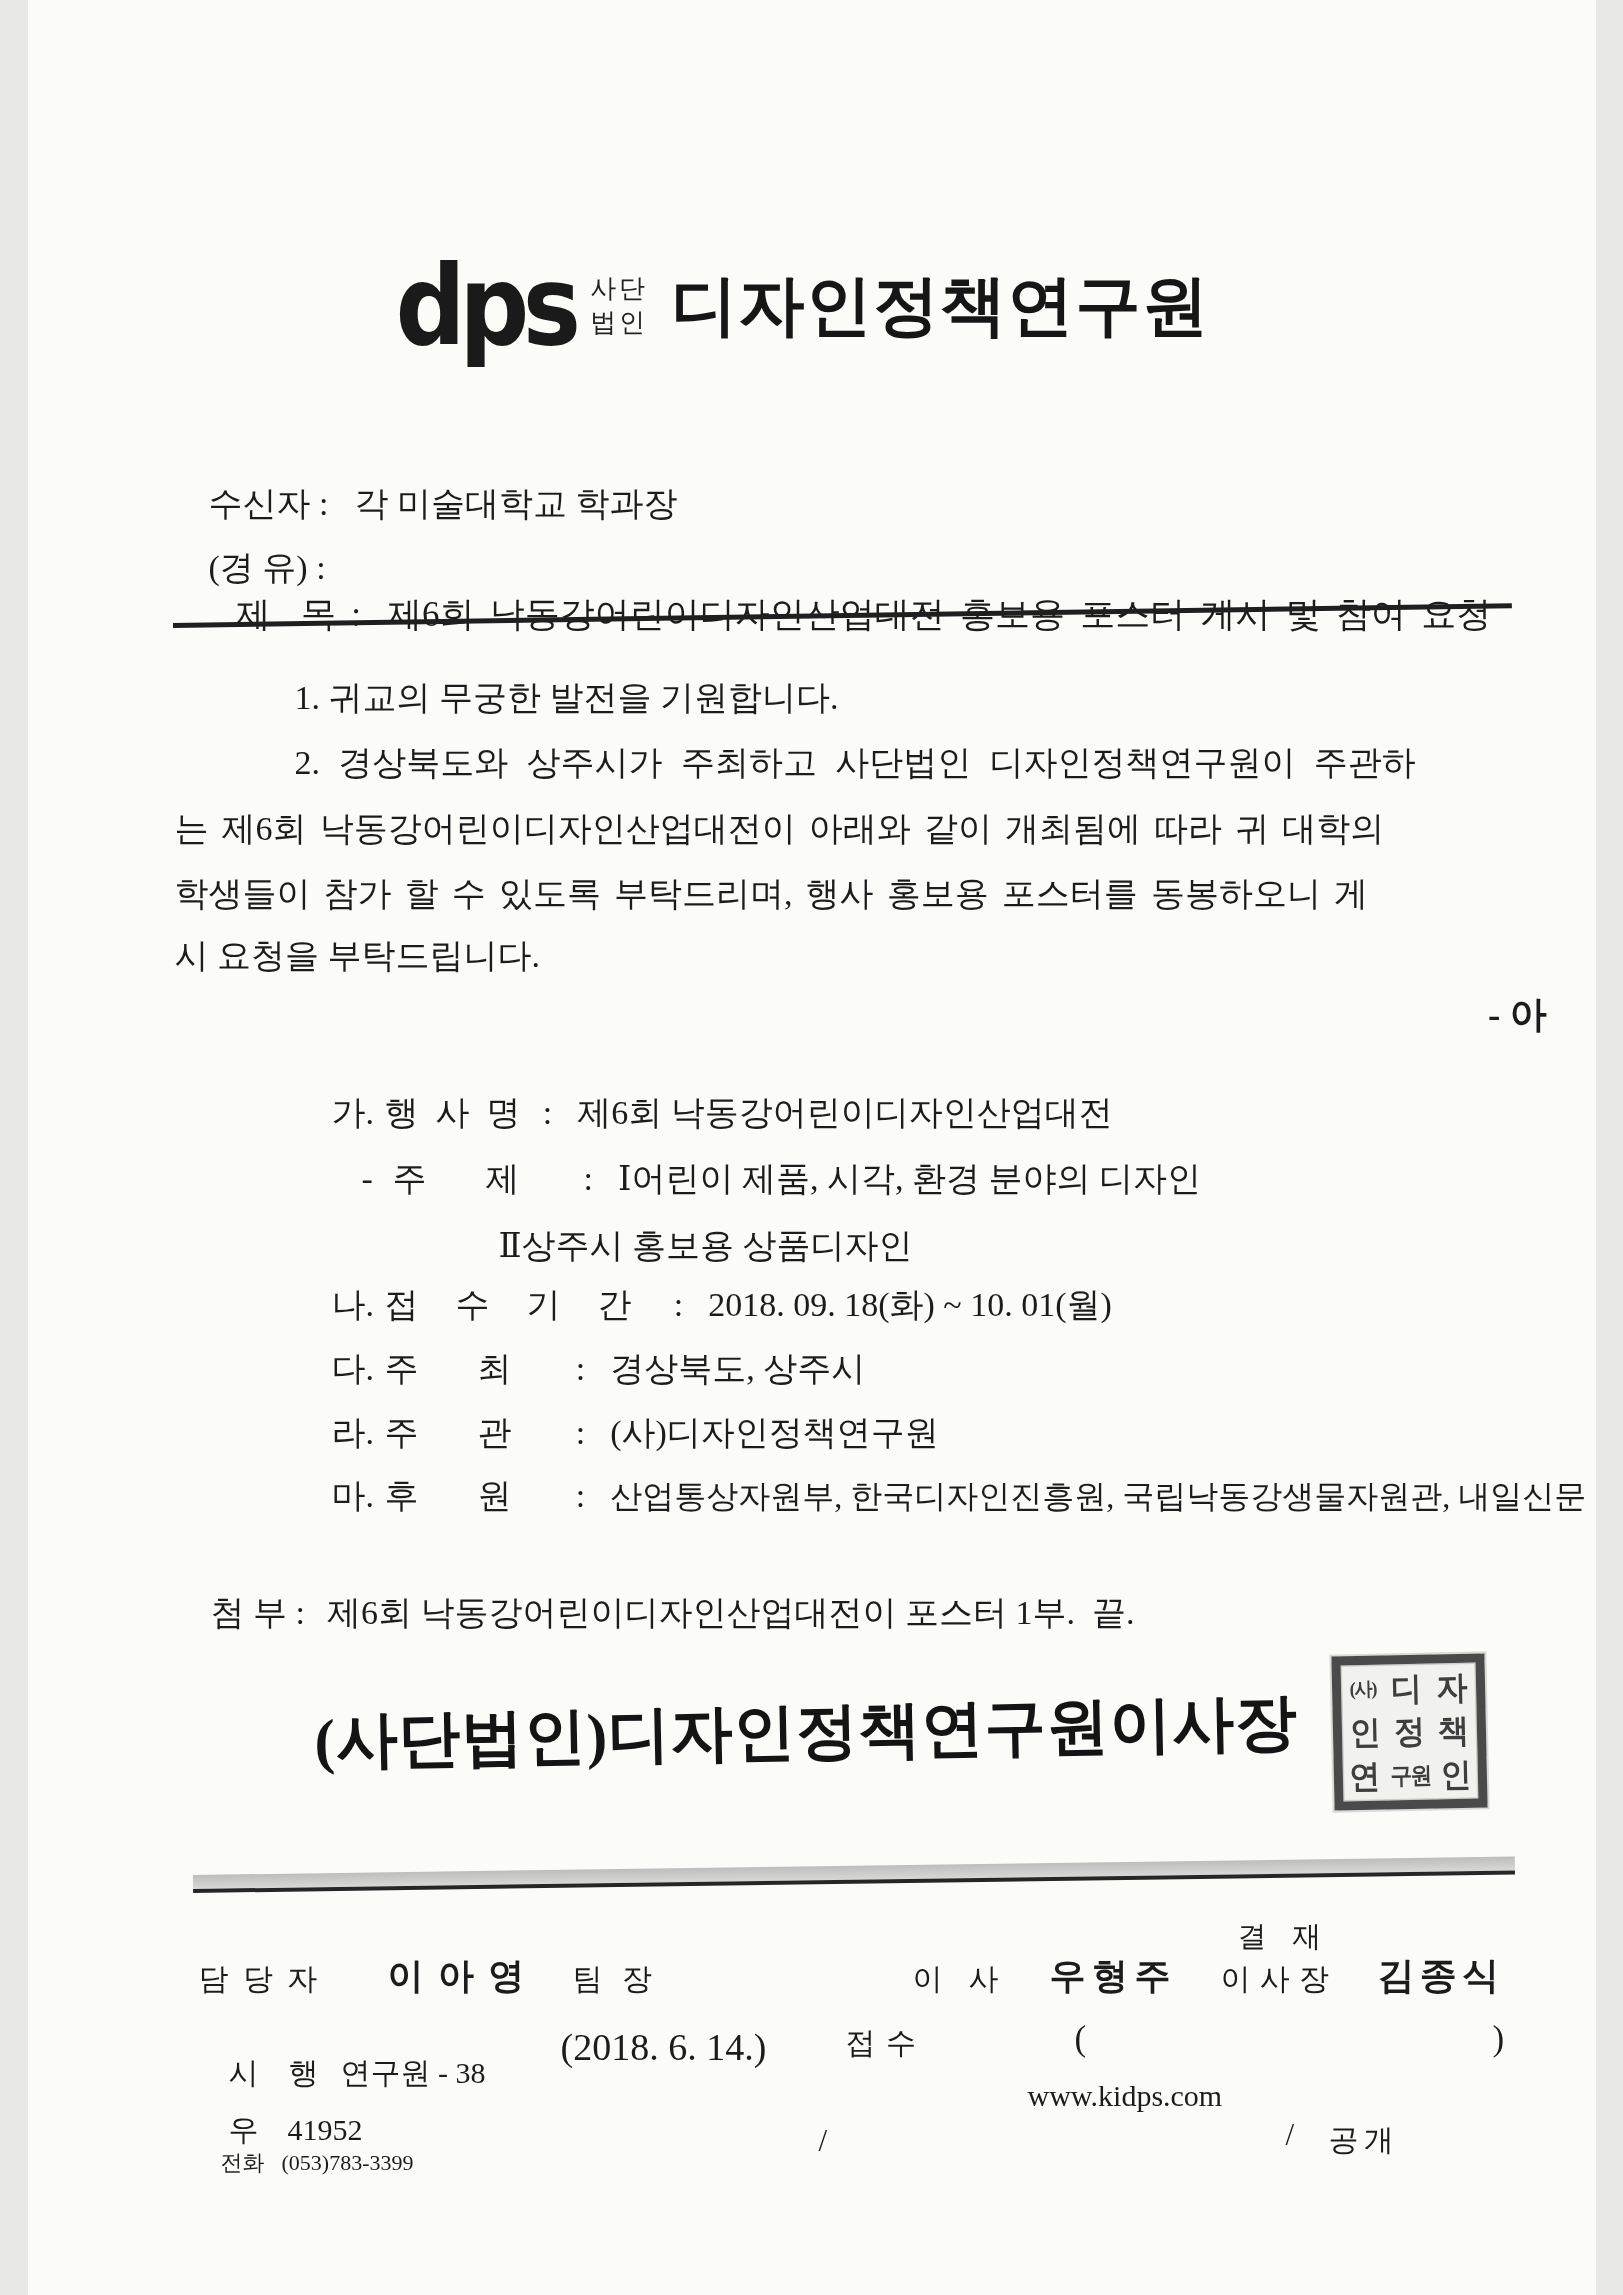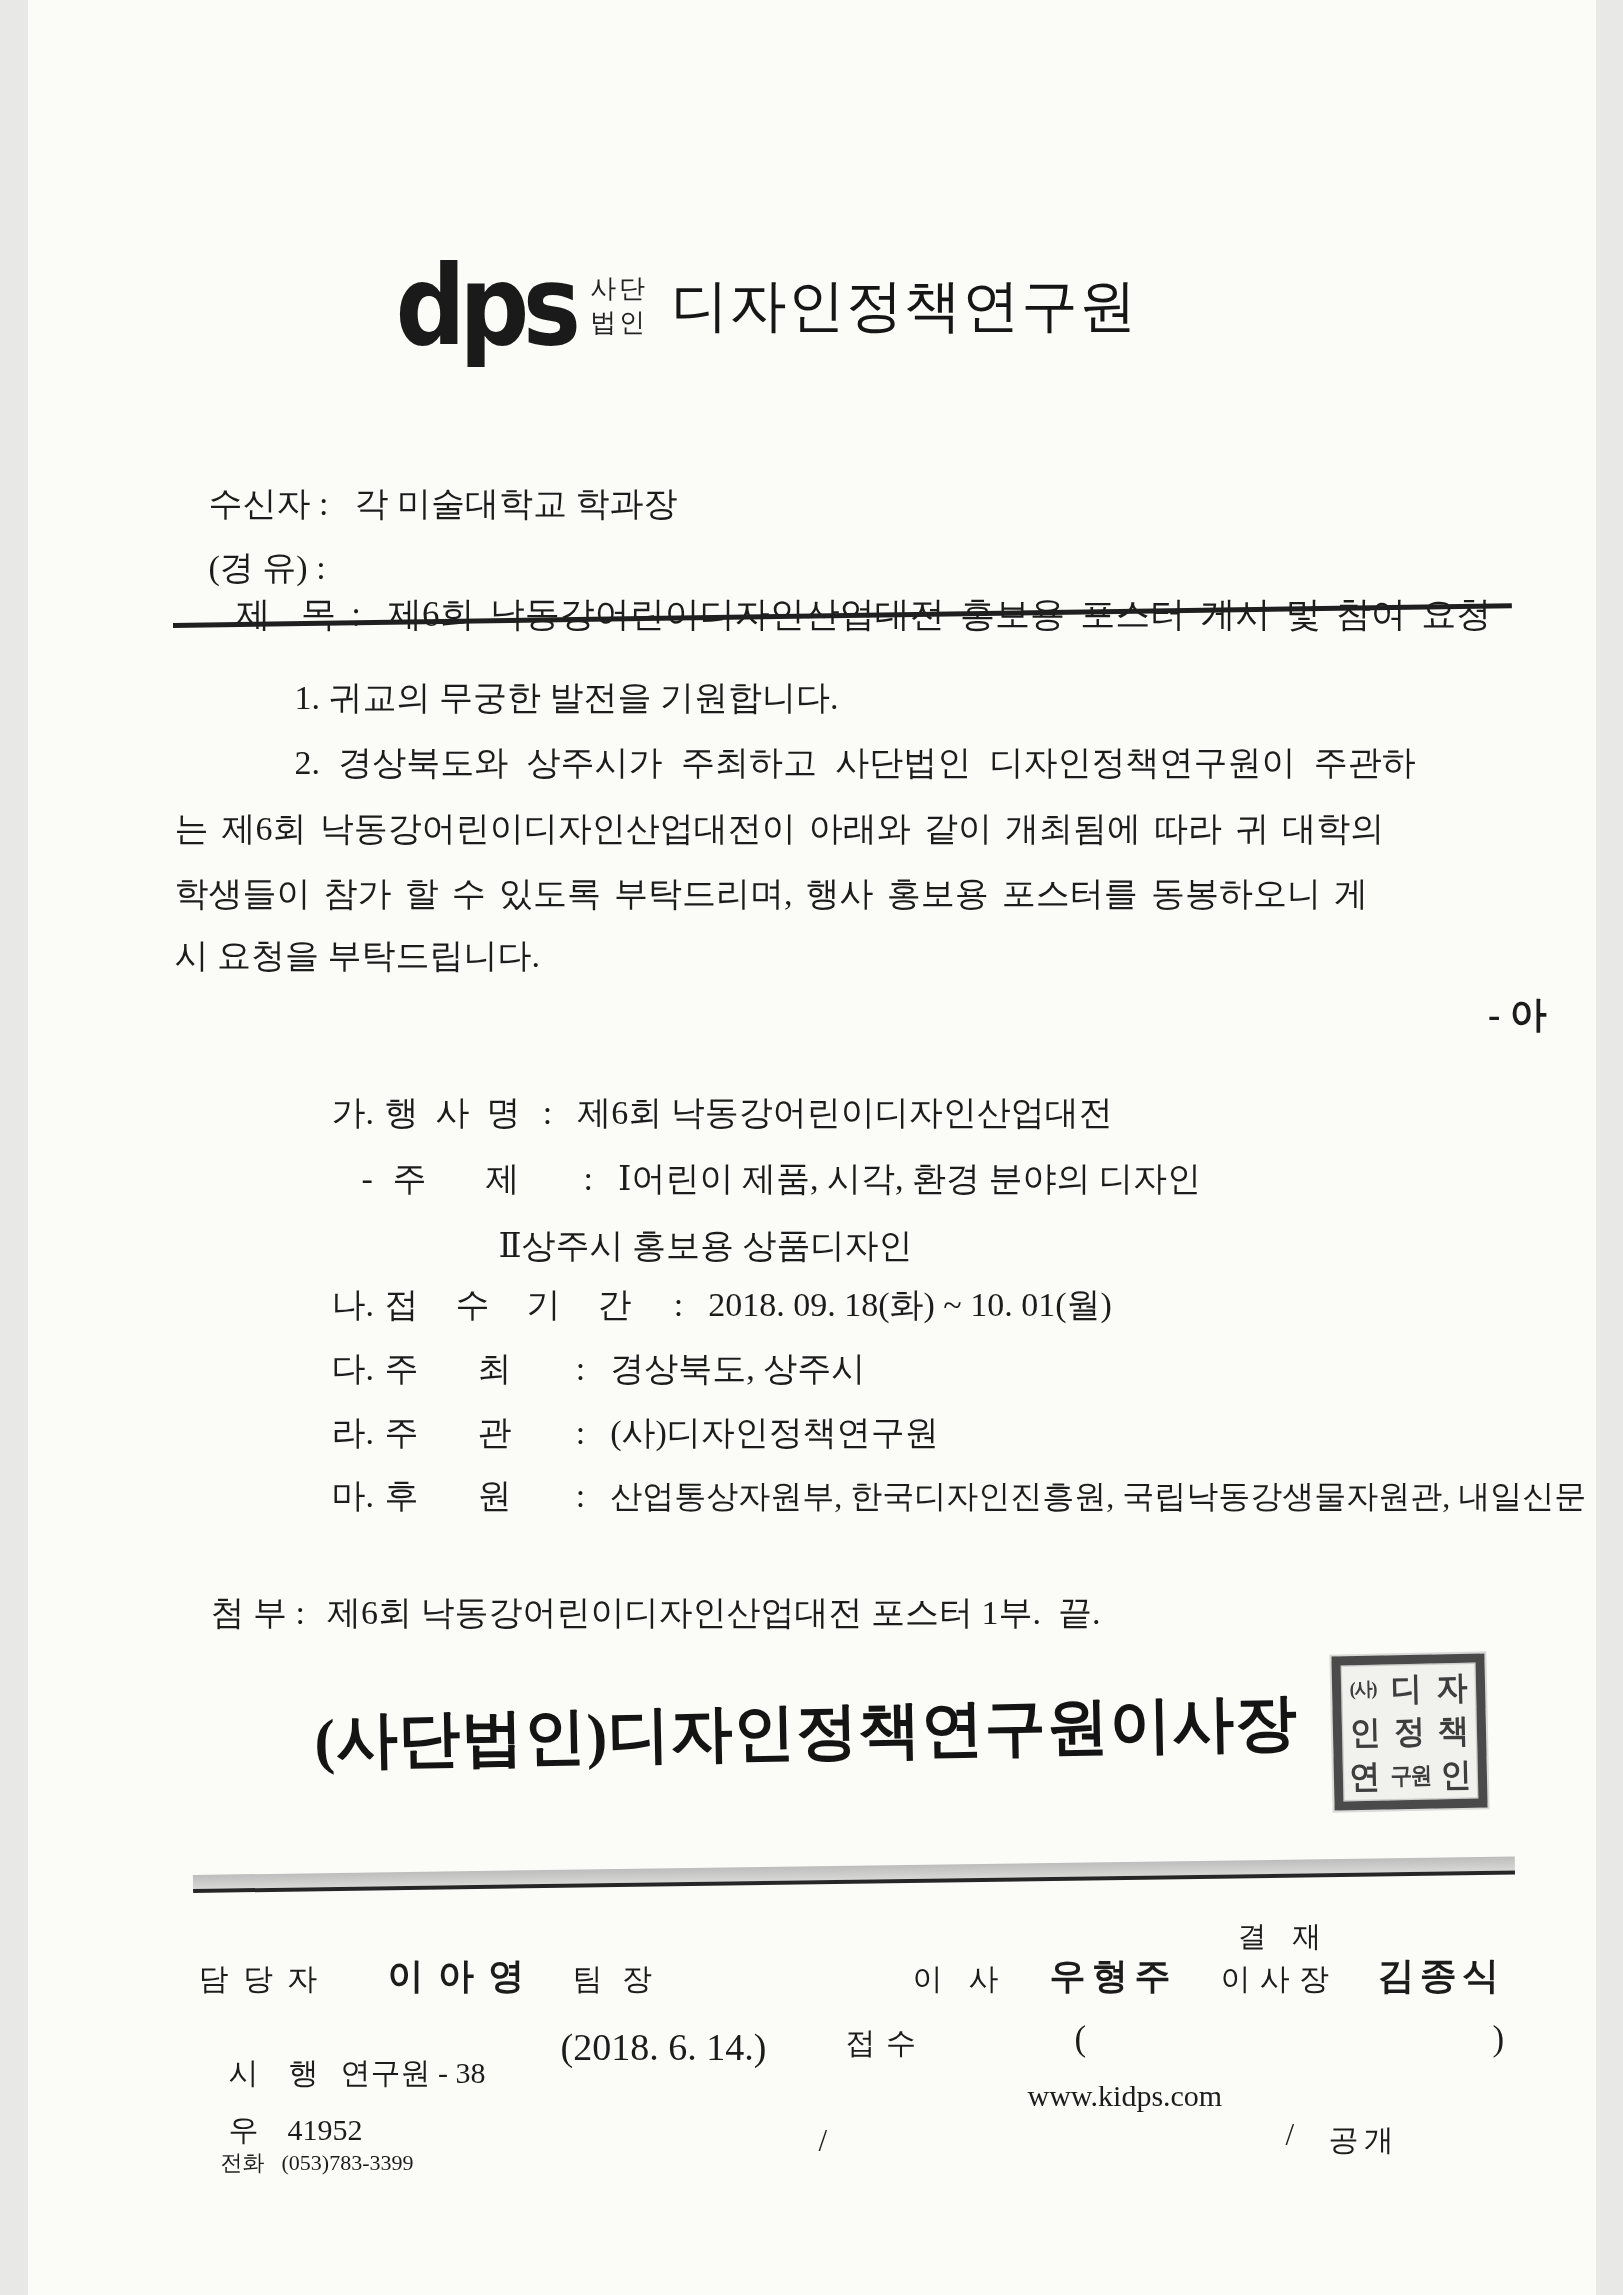--- a/index.html
+++ b/index.html
@@ -12,21 +12,21 @@
 
   
   .logo-row{position:absolute;left:368px;top:257px;display:flex;align-items:center;}
   .logo-dps{
     font-family:"DejaVu Sans","Liberation Sans",sans-serif;
     font-weight:800;font-size:98px;letter-spacing:-6.5px;line-height:1;
     transform:scaleY(1.12);color:#1a1a1a;
   }
   .logo-stack{display:flex;flex-direction:column;margin-left:15.7px;font-size:26px;
     line-height:1.3;letter-spacing:2.6px;color:#222;}
-  .logo-org{margin-left:23.6px;font-size:57px;font-weight:400;letter-spacing:1.3px;line-height:1.1;color:#161616;}
+  .logo-org{margin-left:23.6px;font-size:66px;font-weight:700;letter-spacing:1.3px;line-height:1.1;color:#161616;}
 
   
   .recipient{left:147px;top:453px;}
   .via{left:147px;top:517px;}
   .subject{left:147px;top:562px;font-size:35px;word-spacing:6.5px;font-weight:500;}
   .lbl{margin-right:26px;}
   .subject-divider{position:absolute;left:145px;top:623px;width:1339px;height:0;
     border-top:5.9px solid #1f1f1f;transform:rotate(-0.85deg);transform-origin:left center;}
 
   
@@ -155,21 +155,21 @@
     <span class="no">다.</span><span class="term ls90">주최</span><span class="colon">:</span><span class="val">경상북도, 상주시</span>
   </div>
   <div class="abs item i5">
     <span class="no">라.</span><span class="term ls90">주관</span><span class="colon">:</span><span class="val">(사)디자인정책연구원</span>
   </div>
   <div class="abs item i6">
     <span class="no">마.</span><span class="term ls90">후원</span><span class="colon">:</span><span class="val">산업통상자원부, 한국디자인진흥원, 국립낙동강생물자원관, 내일신문</span>
   </div>
 
   <div class="abs attach">
-    <span class="lbl">첨 부 :</span><span>제6회 낙동강어린이디자인산업대전 포스터 1부.  끝.</span>
+    <span class="lbl">첨 부 :</span><span>제6회 낙동강어린이디자인산업대전이 포스터 1부.  끝.</span>
   </div>
 
   <div class="abs signature">(사단법인)디자인정책연구원이사장</div>
   <div class="stamp">
     <div class="stamp-inner">
       <div class="srow">
         <span class="scell small">(사)</span>
         <span class="scell">디</span>
         <span class="scell">자</span>
       </div>

